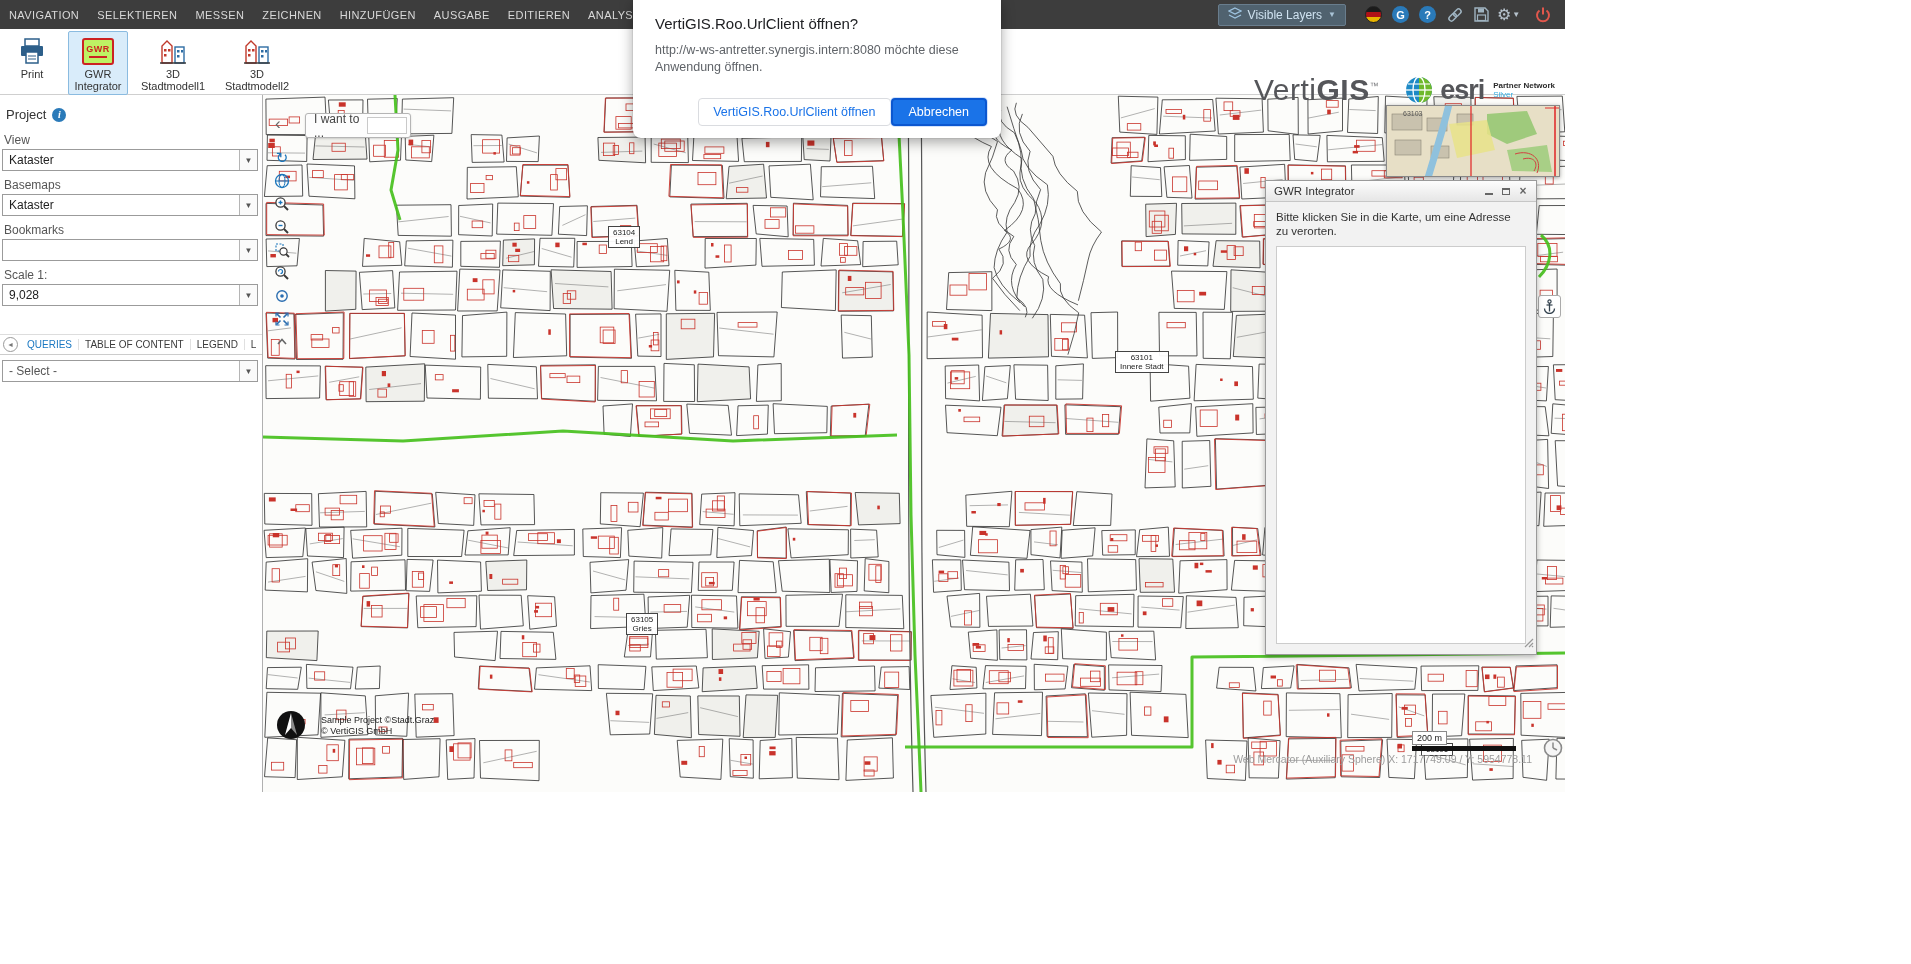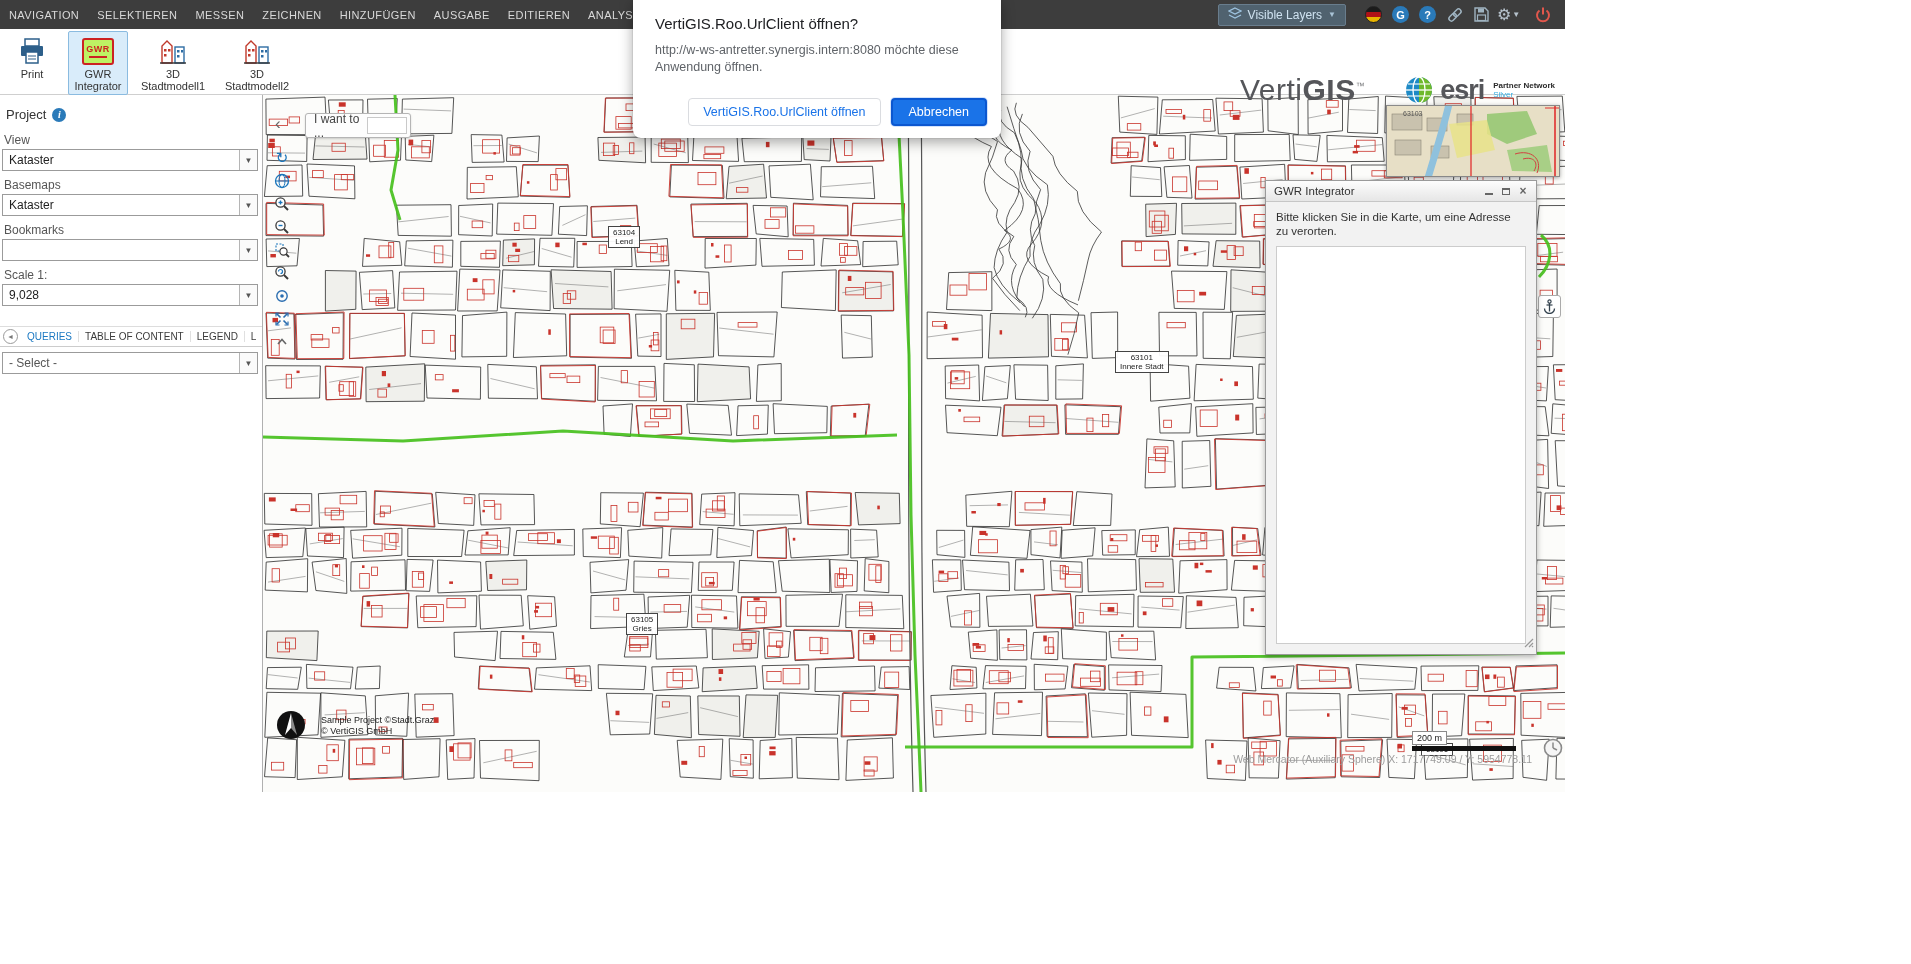--- a/index.html
+++ b/index.html
@@ -25,41 +25,41 @@
   #ribbon{position:absolute;left:0;top:29px;width:1565px;height:66px;background:#fff;border-bottom:1px solid #cfcfcf;z-index:20;}
   #tools{position:absolute;left:2px;top:2px;display:flex;align-items:flex-start;gap:6px;}
   .tool{width:60px;min-height:60px;display:flex;flex-direction:column;align-items:center;padding:4px 2px 2px;border:1px solid transparent;border-radius:2px;cursor:pointer;}
   .tool.wide{width:78px;}
   .tool.selected{background:#d9ecfa;border-color:#8abbe0;}
   .tool .t-icon{height:30px;display:flex;align-items:center;justify-content:center;margin-bottom:2px;}
   .tool .t-label{font-size:11px;color:#333;text-align:center;line-height:12px;}
   .gwr-box{width:32px;height:27px;border:2px solid #cc2222;border-radius:3px;background:#bef264;display:flex;flex-direction:column;align-items:center;justify-content:center;}
   .gwr-box b{color:#cc2222;font-size:9px;letter-spacing:.5px;}
   .gwr-box i{display:block;width:18px;height:2px;background:#cc2222;margin-top:2px;}
-  #brand{position:absolute;right:10px;top:29px;height:64px;display:flex;align-items:center;gap:40px;}
+  #brand{position:absolute;right:10px;top:29px;height:64px;display:flex;align-items:center;gap:26px;}
   #vertigis-logo{font-size:30px;color:#55565a;letter-spacing:.5px;white-space:nowrap;}
   #vertigis-logo .bold{font-weight:bold;}
   #vertigis-logo sup{font-size:9px;color:#7a7b7e;}
   #esri-logo{display:flex;align-items:center;gap:7px;}
   #esri-word{font-size:27px;font-weight:bold;color:#55565a;letter-spacing:-1px;}
   #esri-partner{display:flex;flex-direction:column;line-height:9px;margin-left:2px;}
   #esri-partner .pn{font-size:8px;font-weight:bold;color:#2b2b2b;}
   #esri-partner .lvl{font-size:8px;color:#35aee3;}
 
   
   #sidebar{position:absolute;left:0;top:95px;width:263px;height:697px;background:#fff;border-right:1px solid #b0b0b0;z-index:10;}
   #project-row{display:flex;align-items:center;gap:6px;padding:12px 0 4px 6px;}
   #project-row .p-label{font-size:13px;color:#333;}
   .info-badge{width:14px;height:14px;border-radius:50%;background:#2a7ab9;color:#fff;font-size:10px;font-style:italic;font-weight:bold;display:flex;align-items:center;justify-content:center;font-family:"Liberation Serif",serif;}
   .fld-label{font-size:12px;color:#555;margin:7px 0 2px 4px;}
   .dd{position:relative;height:22px;margin:0 4px 0 2px;border:1px solid #9b9b9b;background:#fff;display:flex;align-items:center;cursor:pointer;}
   .dd-val{flex:1;font-size:12px;color:#222;padding-left:6px;white-space:nowrap;overflow:hidden;}
   .dd-val.muted{color:#555;}
   .dd-btn{width:18px;height:100%;border-left:1px solid #b5b5b5;display:flex;align-items:center;justify-content:center;font-size:8px;color:#555;background:#fafafa;}
-  #tabs-row{display:flex;align-items:center;height:21px;margin-top:20px;border-top:1px solid #ddd;border-bottom:1px solid #ccc;overflow:hidden;}
+  #tabs-row{display:flex;align-items:center;height:21px;margin-top:28px;border-top:1px solid #ddd;border-bottom:1px solid #ccc;overflow:hidden;}
   .tab-circle{flex:0 0 15px;width:15px;height:15px;border:1px solid #9a9a9a;border-radius:50%;color:#777;font-size:7px;display:flex;align-items:center;justify-content:center;margin:0 3px;cursor:pointer;background:#fff;}
   .tab{font-size:10px;color:#3b3b3b;padding:0 6px;border-right:1px solid #e0e0e0;white-space:nowrap;cursor:pointer;}
   .tab.active{color:#1a78c2;}
   #select-dd{margin-top:5px;}
 
   
   #map-area{position:absolute;left:263px;top:95px;width:1302px;height:697px;background:#fcfcfa;overflow:hidden;z-index:5;}
   #map-svg{position:absolute;left:0;top:0;}
   #iwantto{position:absolute;left:42px;top:18px;width:106px;height:25px;background:#fdfdfd;border:1px solid #b5b5b5;border-radius:3px;box-shadow:0 1px 2px rgba(0,0,0,.15);display:flex;align-items:center;cursor:pointer;z-index:8;}
   #iwantto .iw-label{font-size:12px;color:#444;padding-left:8px;flex:1;}
@@ -89,21 +89,21 @@
   .win-max{display:block;width:8px;height:7px;border:1px solid #666;border-top:2px solid #666;}
   .win-close{font-size:12px;font-weight:bold;line-height:1;}
   #gwr-msg{font-size:11.5px;color:#333;padding:8px 12px 6px 10px;line-height:14px;}
   #gwr-content{flex:1;background:#fff;border:1px solid #ccc;margin:2px 10px 10px 10px;}
   #gwr-resize{position:absolute;right:2px;bottom:2px;cursor:nwse-resize;}
 
   
   #dialog{position:absolute;left:633px;top:0;width:368px;height:138px;background:#fff;border-radius:0 0 8px 8px;box-shadow:0 4px 14px rgba(0,0,0,.35),0 0 0 1px rgba(0,0,0,.06);z-index:100;}
   #dialog .d-title{font-size:15px;color:#202124;padding:15px 22px 0;}
   #dialog .d-body{font-size:12.5px;color:#5f6368;padding:10px 24px 0 22px;line-height:17px;}
-  #dialog .d-buttons{position:absolute;right:14px;bottom:12px;display:flex;gap:10px;}
+  #dialog .d-buttons{position:absolute;right:14px;bottom:12px;display:flex;gap:0;}
   .d-btn{font-size:12.5px;border-radius:4px;padding:6px 14px;cursor:pointer;white-space:nowrap;}
   .d-btn.secondary{background:#fff;border:1px solid #dadce0;color:#1a73e8;}
   .d-btn.primary{background:#1a73e8;border:2px solid #0b57d0;color:#fff;box-shadow:0 0 0 1px #d2e3fc;padding:5px 16px;}
 </style>
 </head>
 <body>
 
 <div id="app">
 
   <div id="topbar">

